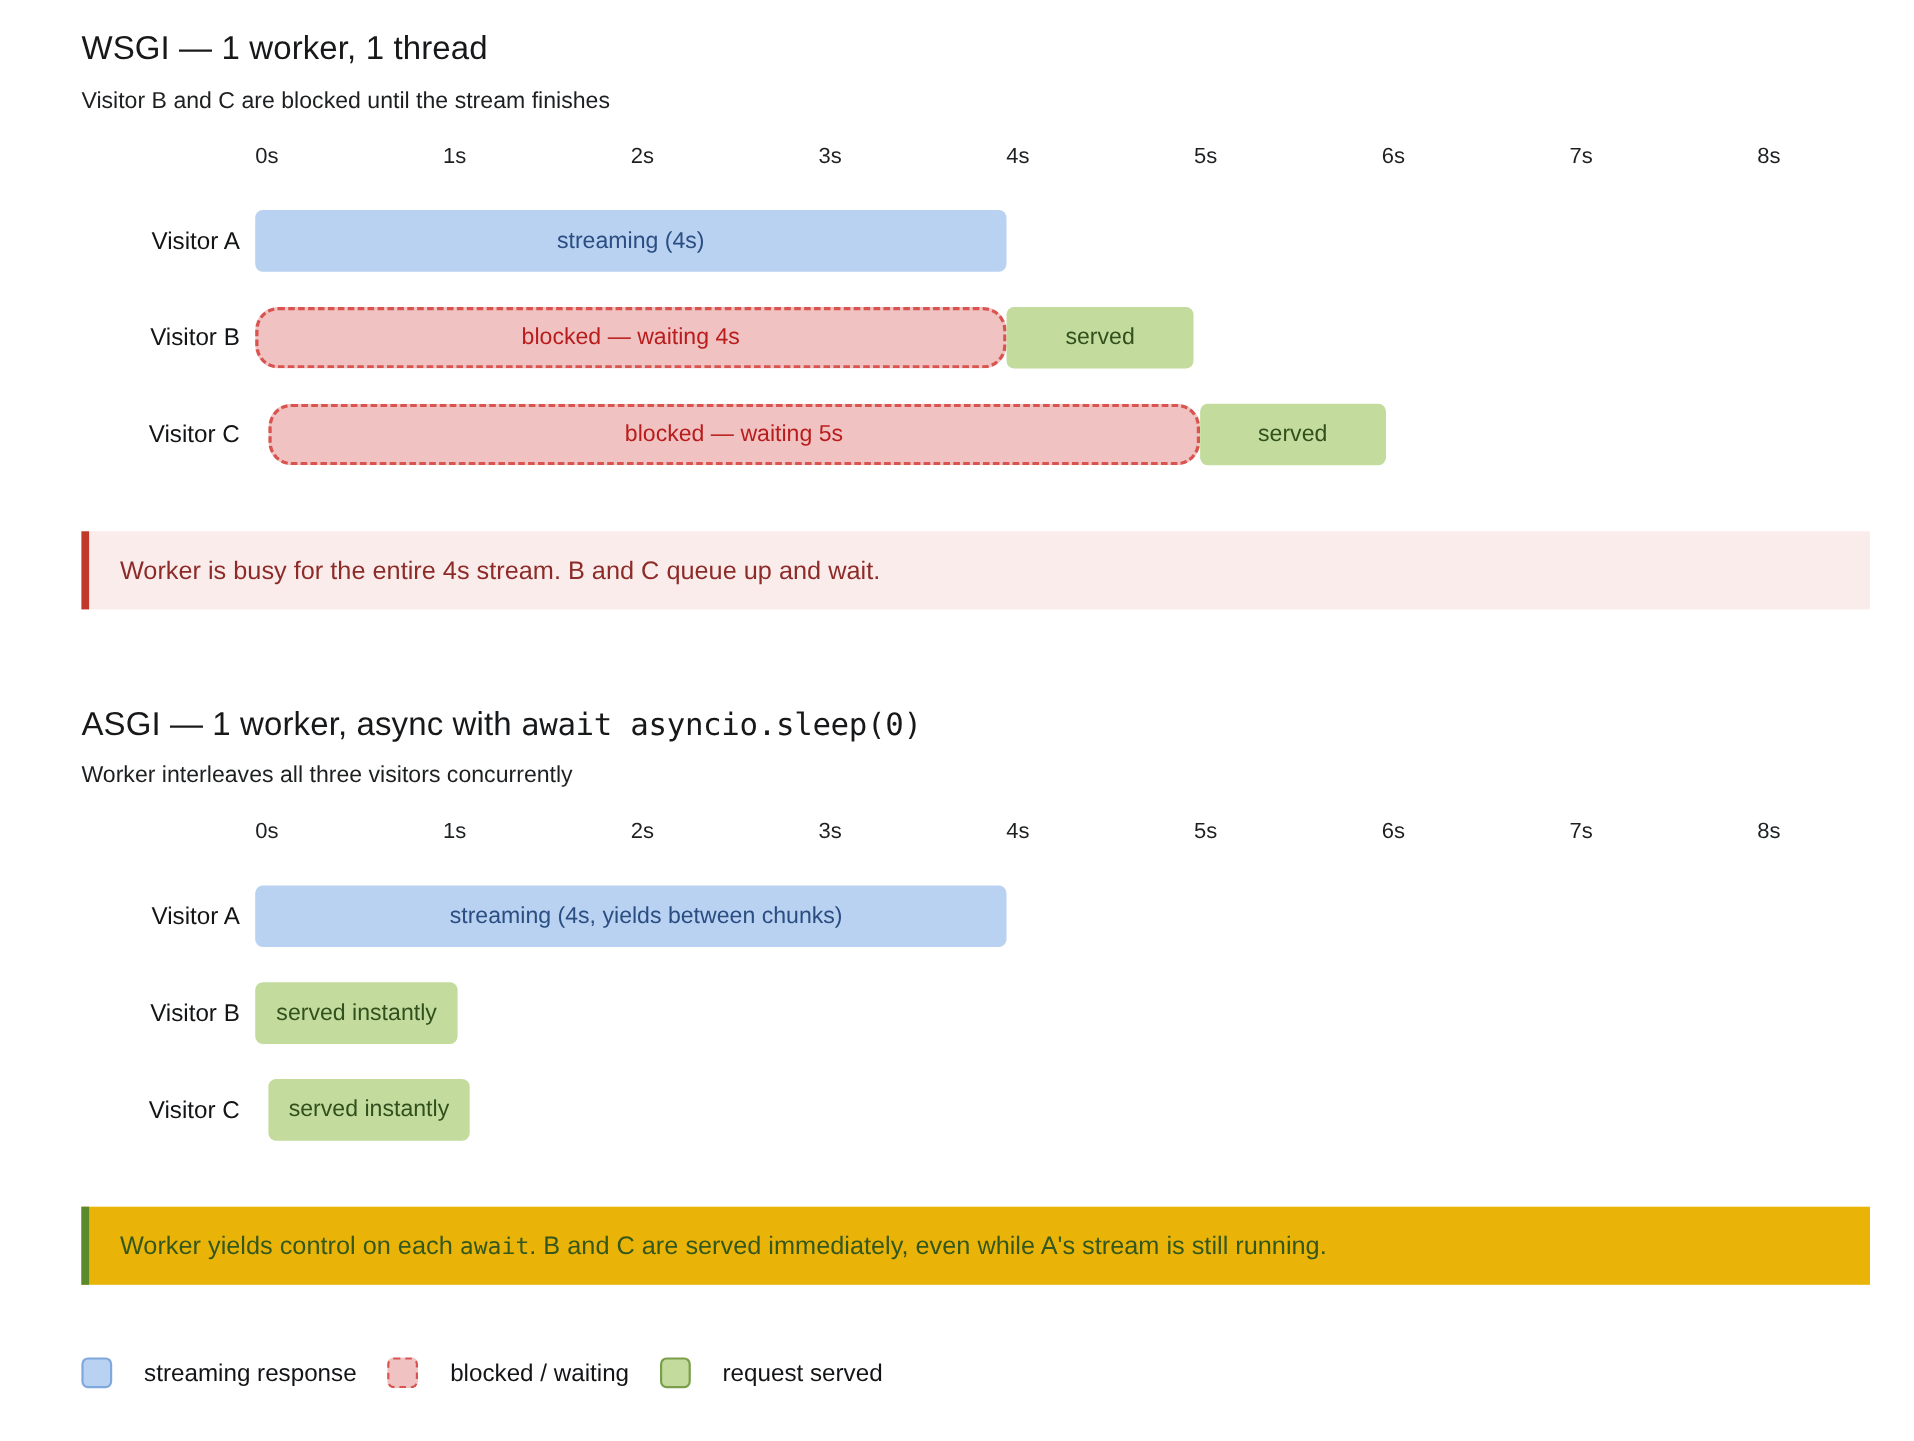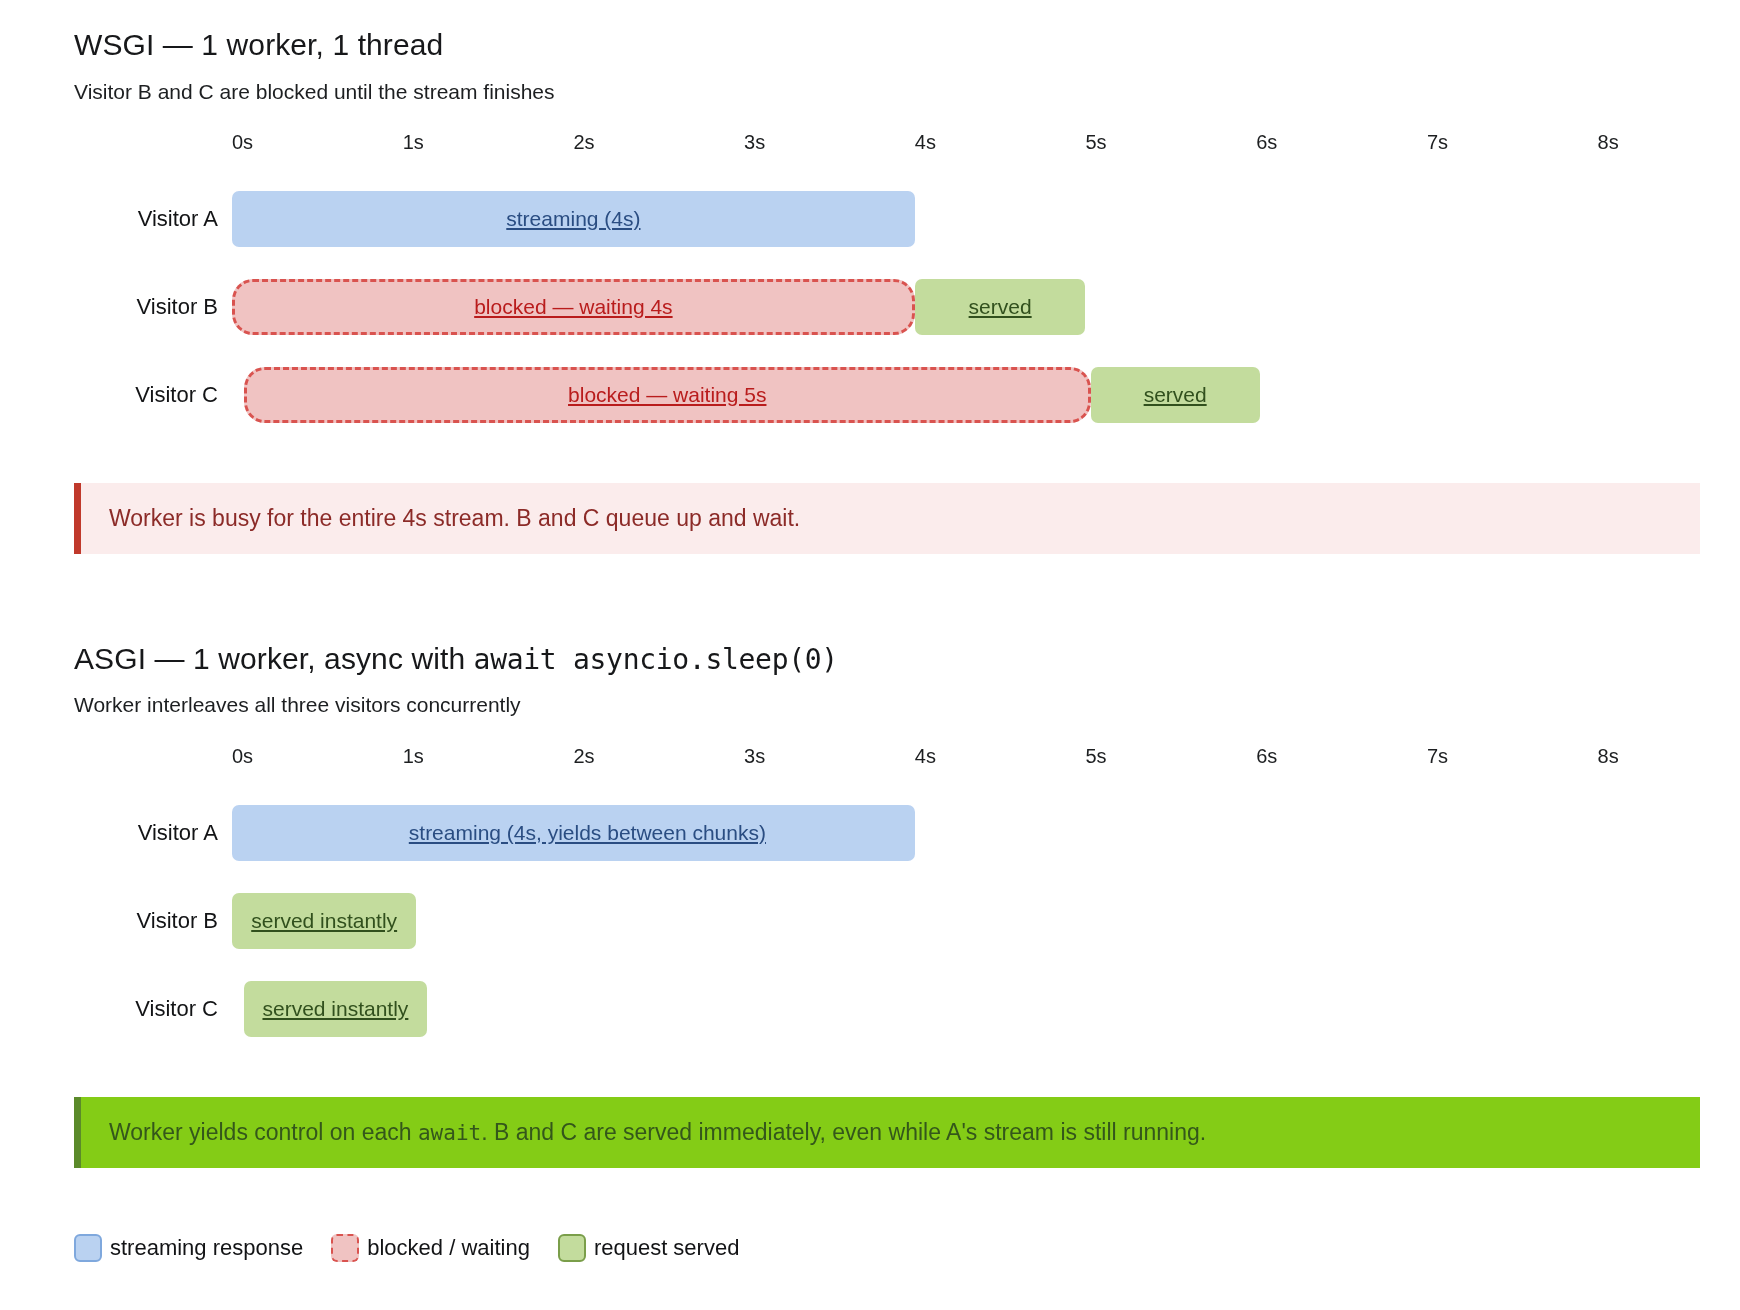--- a/index.html
+++ b/index.html
@@ -84,21 +84,20 @@
     top: 50%;
     transform: translateY(-50%);
     height: 56px;
     border-radius: 7px;
     display: flex;
     align-items: center;
     justify-content: center;
     font-size: 21px;
     white-space: nowrap;
     overflow: hidden;
-    text-decoration: underline;
   }
   .bar.streaming {
     background: #bad2f1;
     color: #2a4d82;
   }
   .bar.blocked {
     background: #f0c3c2;
     color: #b91c1c;
     border: 3px dashed #d9534f;
     border-radius: 21px;
@@ -119,39 +118,39 @@
   .callout code {
     font-family: "DejaVu Sans Mono", monospace;
     font-size: 21px;
   }
   .callout.warn {
     background: #fbecec;
     border-left-color: #c0392b;
     color: #8c2b28;
   }
   .callout.good {
-    background: #84cc16;
+    background: #eab308;
     border-left-color: #5b8a2a;
     color: #34571b;
   }
 
   .spacer { height: 86px; }
 
   
   .legend {
     display: flex;
     align-items: center;
     gap: 28px;
     margin-top: 66px;
     padding-bottom: 40px;
   }
   .legend-item {
     display: flex;
     align-items: center;
-    gap: 8px;
+    gap: 29px;
     font-size: 22px;
     color: #131416;
     white-space: nowrap;
   }
   .swatch {
     width: 28px;
     height: 28px;
     border-radius: 6px;
     flex: 0 0 28px;
   }

